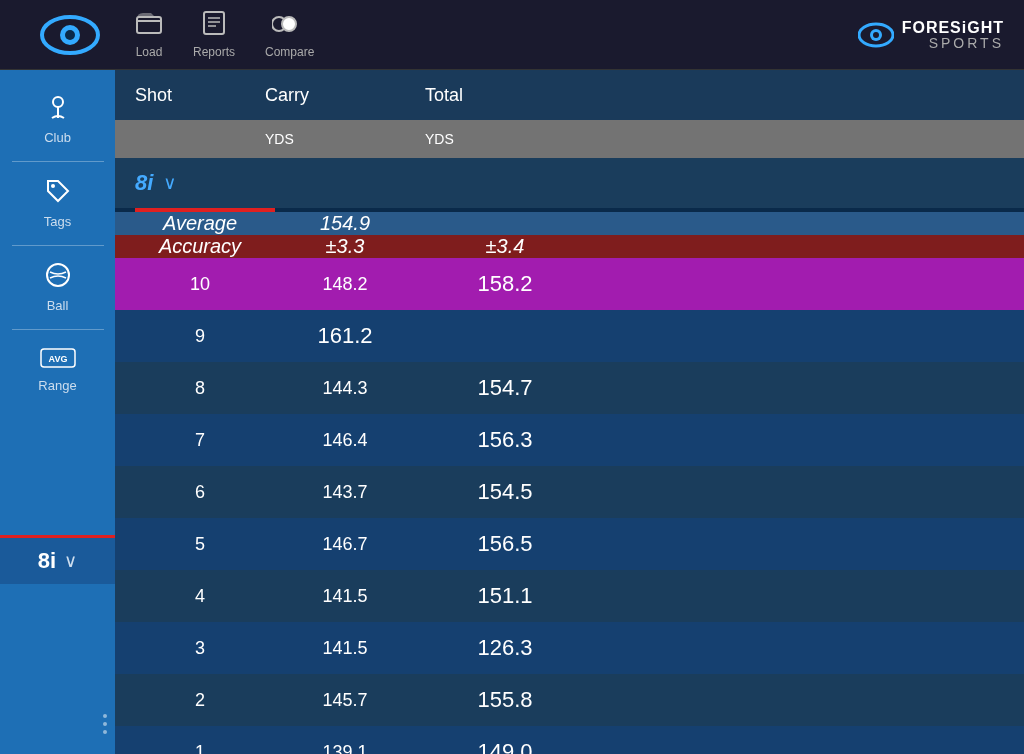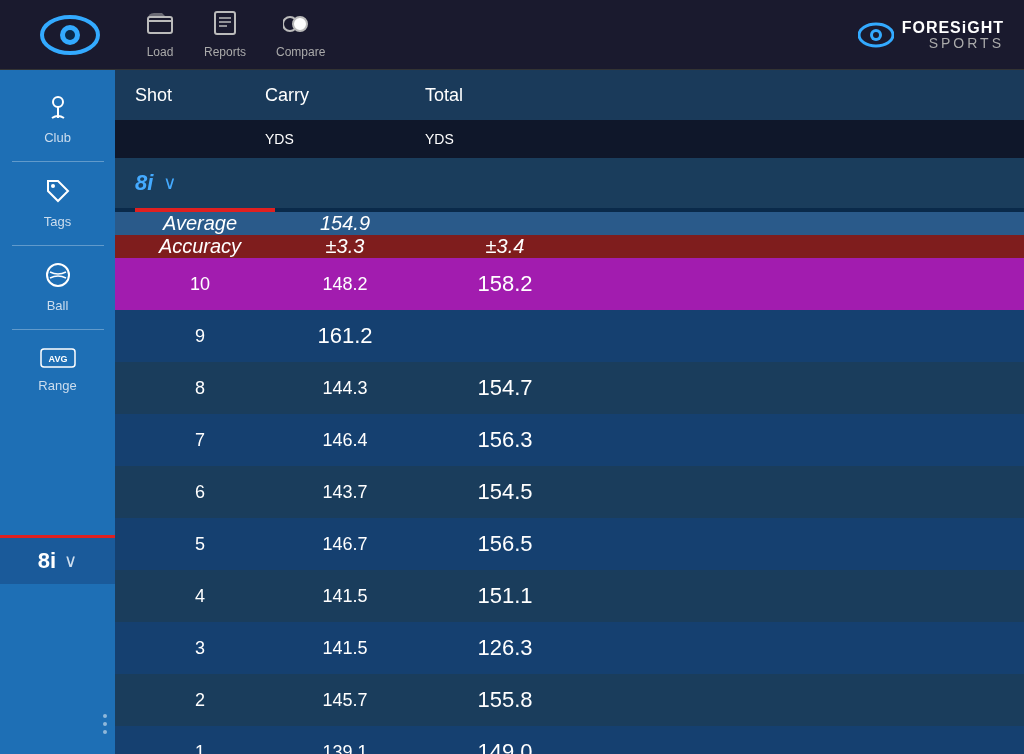--- a/index.html
+++ b/index.html
@@ -29,21 +29,21 @@
       align-items: center;
       justify-content: center;
     }
     .logo-eye {
       width: 60px;
       height: 50px;
     }
     .nav-items {
       display: flex;
       gap: 30px;
-      margin-left: 26px;
+      margin-left: 15px;
       align-items: center;
     }
     .nav-item {
       display: flex;
       flex-direction: column;
       align-items: center;
       gap: 4px;
       cursor: pointer;
       color: #ccc;
     }
@@ -194,21 +194,21 @@
       font-size: 18px;
       color: white;
       font-weight: normal;
     }
 
     
     .units-row {
       display: flex;
       align-items: center;
       height: 38px;
-      background: #0f172a;
+      background: #737373;
       padding-left: 20px;
     }
     .unit-cell {
       font-size: 14px;
       color: white;
       font-weight: normal;
     }
     .unit-shot { width: 130px; }
     .unit-carry { width: 160px; }
     .unit-total { width: 160px; }

